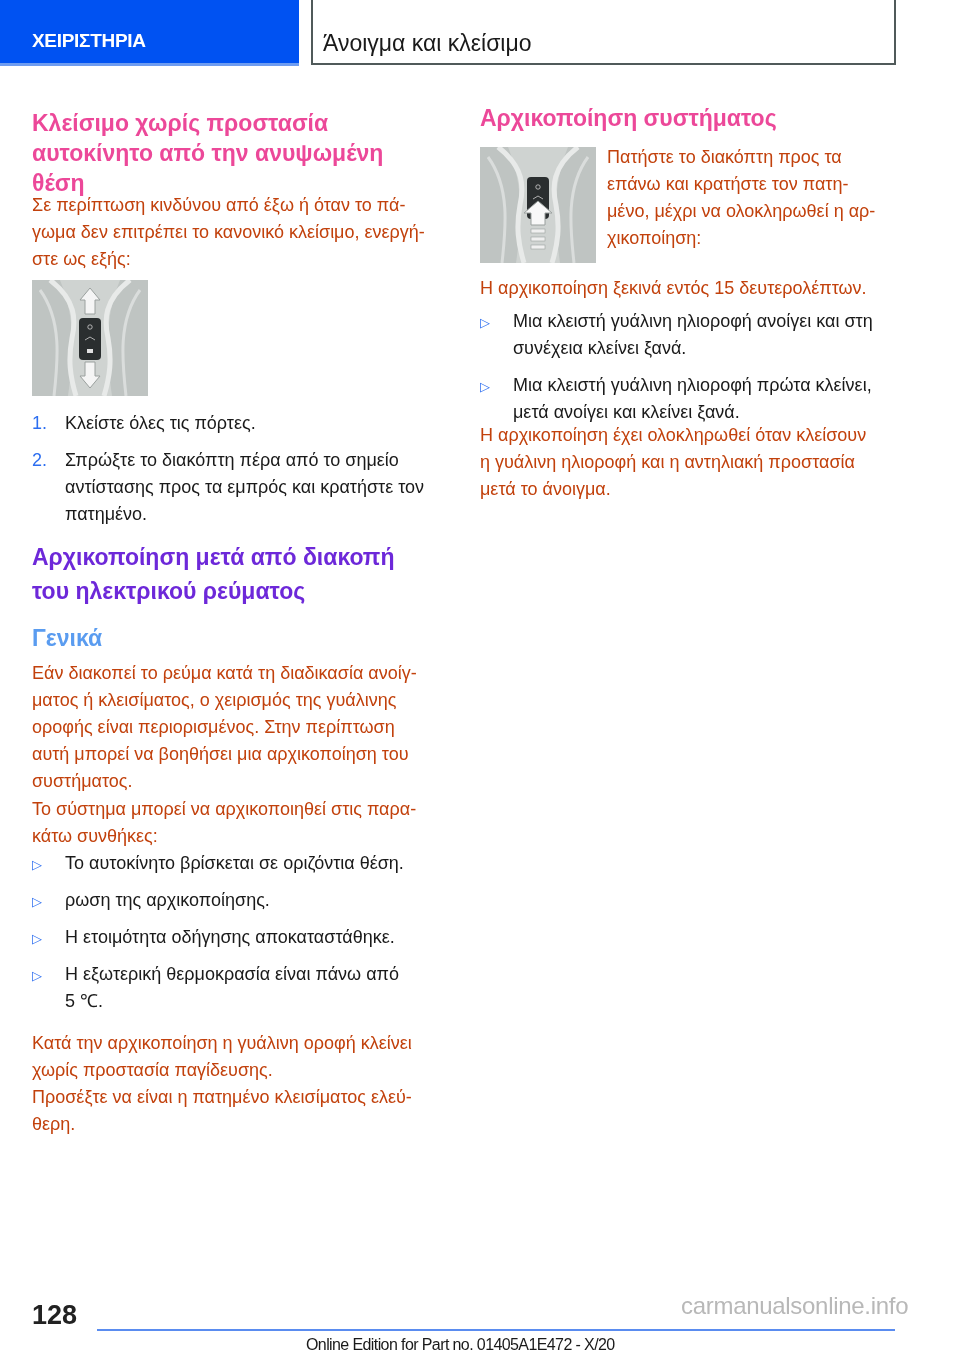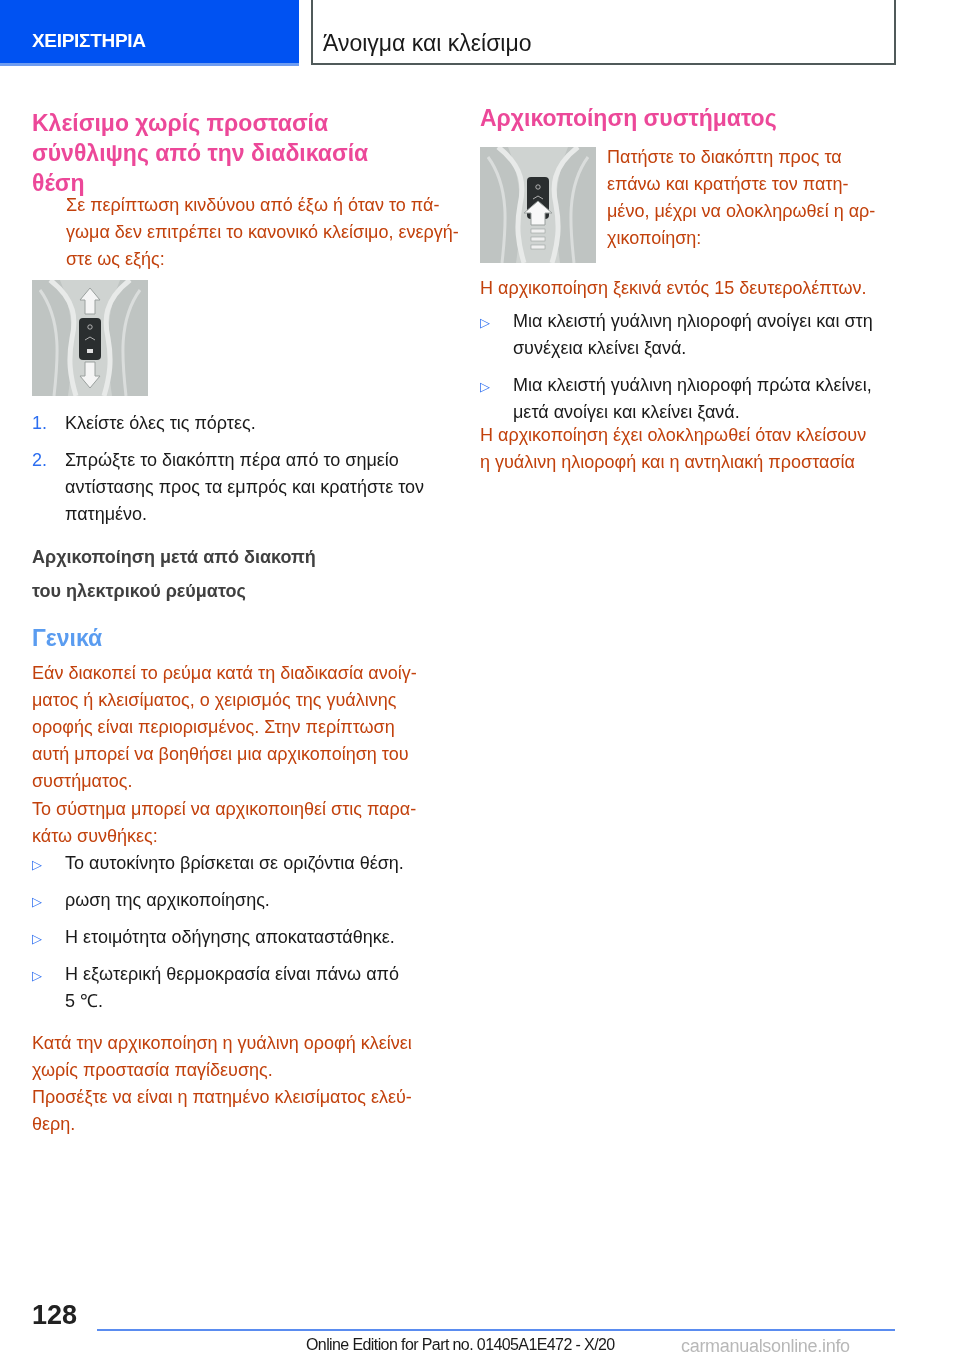--- a/index.html
+++ b/index.html
@@ -6,54 +6,54 @@
   html, body { width: 960px; height: 1362px; background: #ffffff; overflow: hidden; }
   body { position: relative; font-family: "Liberation Sans", sans-serif; color: #1a1a1a; }
 
   .hdr-tab { position: absolute; left: 0; top: 0; width: 299px; height: 65px; background: #0052f2; }
   .hdr-tab-underline { position: absolute; left: 0; top: 63px; width: 299px; height: 3px; background: #6e9cf0; }
   .hdr-tab-label { position: absolute; left: 32px; top: 30px; color: #ffffff; font-weight: bold; font-size: 19px; letter-spacing: -0.3px; }
   .hdr-box { position: absolute; left: 311px; top: -2px; width: 585px; height: 67px; border: 2px solid #505a5a; border-top: none; background: #fff; }
   .hdr-box-label { position: absolute; left: 10px; top: 32px; font-size: 23px; color: #1a1a1a; }
 
   h2.sec { position: absolute; color: #ec4899; font-weight: bold; font-size: 23px; line-height: 30px; }
-  h2.sec.dark { color: #404040; font-size: 18px; line-height: 34px; }
+  h2.sec.dark { color: #6d28d9; font-size: 23px; line-height: 34px; }
   h3.sub { position: absolute; color: #5a9cf0; font-weight: bold; font-size: 23px; line-height: 28px; }
 
   p.body { position: absolute; font-size: 18px; line-height: 27px; color: #c2410c; }
 
   .list { position: absolute; }
   .li { position: relative; font-size: 18px; line-height: 27px; padding-left: 33px; margin-bottom: 10px; }
   .li .mk { position: absolute; left: 0; top: 0; color: #2c6ef0; }
   .li .mk.tri { font-size: 13px; top: 1px; }
 
   .fig { position: absolute; width: 116px; height: 116px; background: #c8ccca; overflow: hidden; }
 
   .pagenum { position: absolute; left: 32px; top: 1300px; font-size: 27px; font-weight: bold; color: #222; }
   .footer-rule { position: absolute; left: 97px; top: 1329px; width: 798px; height: 2px; background: #5a8cf0; }
   .footer-text { position: absolute; left: 306px; top: 1336px; font-size: 16px; color: #1a1a1a; letter-spacing: -0.6px; }
-  .watermark { position: absolute; left: 681px; top: 1336px; font-size: 18px; color: #b8b8b8; letter-spacing: -0.3px; }
+  .watermark { position: absolute; left: 681px; top: 1292px; font-size: 24px; color: #b8b8b8; letter-spacing: -0.3px; }
 </style>
 </head>
 <body>
 
 <div class="hdr-tab"></div>
 <div class="hdr-tab-underline"></div>
 <div class="hdr-tab-label">ΧΕΙΡΙΣΤΗΡΙΑ</div>
 <div class="hdr-box">
   <div class="hdr-box-label">Άνοιγμα και κλείσιμο</div>
 </div>
 
 <h2 class="sec" style="left:32px; top:108px;">
   <div>Κλείσιμο χωρίς προστασία</div>
-  <div>σύνθλιψης από την διαδικασία</div>
+  <div>αυτοκίνητο από την ανυψωμένη</div>
   <div>θέση</div>
 </h2>
 
-<p class="body" style="left:32px; top:192px;margin-left:34px;">
+<p class="body" style="left:32px; top:192px;">
   <span style="display:block">Σε περίπτωση κινδύνου από έξω ή όταν το πά-</span>
   <span style="display:block">γωμα δεν επιτρέπει το κανονικό κλείσιμο, ενεργή-</span>
   <span style="display:block">στε ως εξής:</span>
 </p>
 
 <div class="fig" style="left:32px; top:280px;">
   <svg width="116" height="116" viewBox="0 0 116 116">
     <rect width="116" height="116" fill="#cfd3d1"></rect>
     <path d="M0 0 L28 0 C40 30 44 60 36 116 L0 116 Z" fill="#bfc4c2"></path>
     <path d="M116 0 L88 0 C76 30 72 60 80 116 L116 116 Z" fill="#bfc4c2"></path>
@@ -172,18 +172,19 @@
   <div class="li">
     <span class="mk tri">▷</span>
     <span style="display:block">Μια κλειστή γυάλινη ηλιοροφή πρώτα κλείνει,</span>
     <span style="display:block">μετά ανοίγει και κλείνει ξανά.</span>
   </div>
 </div>
 
 <p class="body" style="left:480px; top:422px;">
   <span style="display:block">Η αρχικοποίηση έχει ολοκληρωθεί όταν κλείσουν</span>
   <span style="display:block">η γυάλινη ηλιοροφή και η αντηλιακή προστασία</span>
+  <span style="display:block">μετά το άνοιγμα.</span>
 </p>
 
 <div class="pagenum">128</div>
 <div class="footer-rule"></div>
 <div class="footer-text">Online Edition for Part no. 01405A1E472 - X/20</div>
 <div class="watermark">carmanualsonline.info</div>
 
 </body></html>

